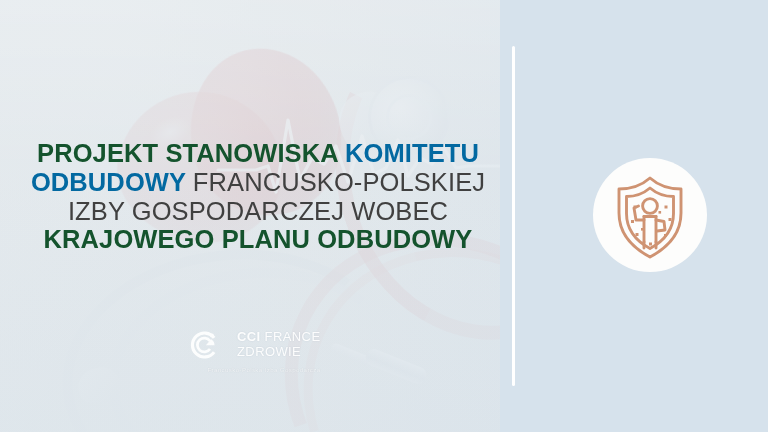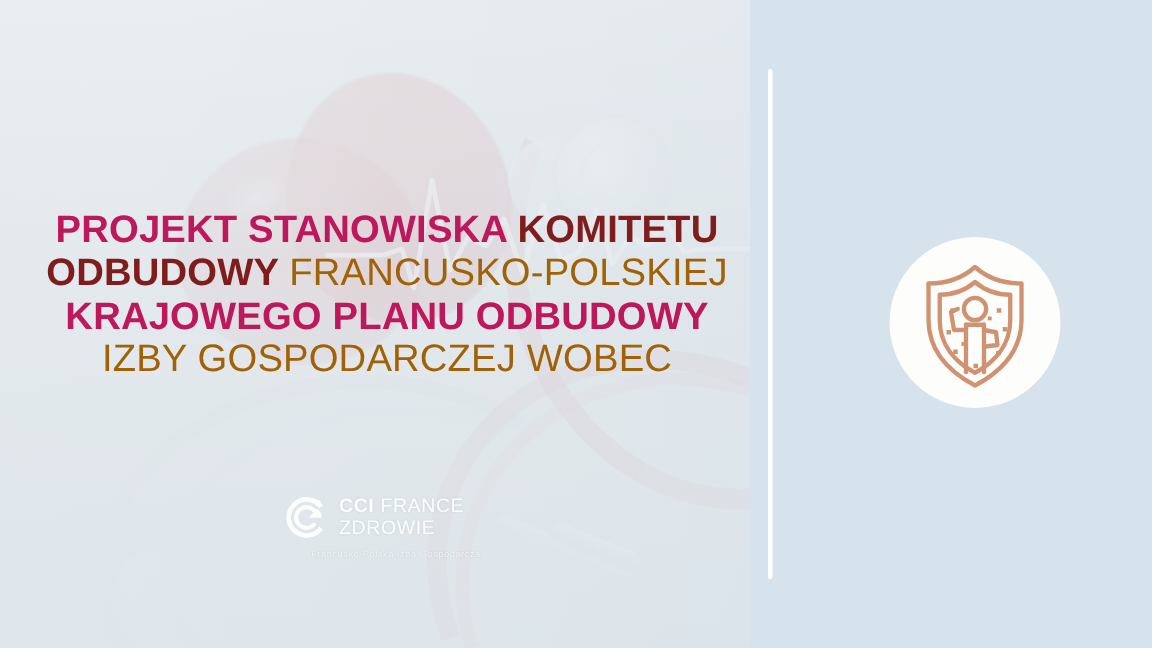--- a/index.html
+++ b/index.html
@@ -225,32 +225,32 @@
     position:absolute;
     left:0; top:139px;
     width:516px;
     text-align:center;
     line-height:1.13;
     letter-spacing:.1px;
   }
   .hl-line { display:block; white-space:nowrap; }
   .hl-bold   { font-weight:bold; color:#16467e; font-size:25.5px; }
   .hl-reg    { font-weight:normal; color:#1d4c83; font-size:25.5px; }
-  .t-navy    { color:#be185d; }
-  .t-navy-l  { color:#a16207; }
-  .t-copper  { color:#7f1d1d; }
+  .t-navy    { color:#14532d; }
+  .t-navy-l  { color:#404040; }
+  .t-copper  { color:#0369a1; }
 
   
   .logo {
     position:absolute;
     left:189px; top:330px;
     width:150px; height:58px;
     opacity:.92;
   }
-  .logo-row { display:flex; align-items:center; gap:7px; }
+  .logo-row { display:flex; align-items:center; gap:18px; }
   .logo-mark { width:30px; height:30px; flex:0 0 auto; }
   .logo-words {
     color:#ffffff;
     font-size:13px;
     font-weight:bold;
     line-height:1.12;
     letter-spacing:.4px;
     text-shadow:0 0 2px rgba(150,165,180,.35);
   }
   .logo-words .thin { font-weight:normal; }
@@ -298,22 +298,22 @@
 
     <div class="washout"></div>
     <div class="washout2"></div>
   </div>
 
   <div class="headline">
     <span class="hl-line"><span class="hl-bold t-navy">PROJEKT STANOWISKA </span><span class="hl-bold t-copper">KOMITETU</span></span>
 
     <span class="hl-line"><span class="hl-bold t-copper">ODBUDOWY </span><span class="hl-reg t-navy-l">FRANCUSKO-POLSKIEJ</span></span>
 
+    <span class="hl-line hl-reg t-navy-l">IZBY GOSPODARCZEJ WOBEC</span>
     <span class="hl-line hl-bold t-navy">KRAJOWEGO PLANU ODBUDOWY</span>
-    <span class="hl-line hl-reg t-navy-l">IZBY GOSPODARCZEJ WOBEC</span>
   </div>
 
   <div class="logo">
     <div class="logo-row">
       <svg class="logo-mark" viewBox="0 0 40 40">
         <path d="M33.5,10.5 A16,16 0 1 0 33.5,29.5" fill="none" stroke="#ffffff" stroke-width="4.2" stroke-linecap="butt"></path>
         <path d="M28,14.8 A9.2,9.2 0 1 0 28,25.2" fill="none" stroke="#ffffff" stroke-width="3.6" stroke-linecap="butt"></path>
         <path d="M22.5,20.2 L34,20.2 A9.2,9.2 0 0 0 29.6,12.2 Z" fill="#ffffff"></path>
         <circle cx="30.6" cy="7.2" r="2.5" fill="#ffffff"></circle>
       </svg>

